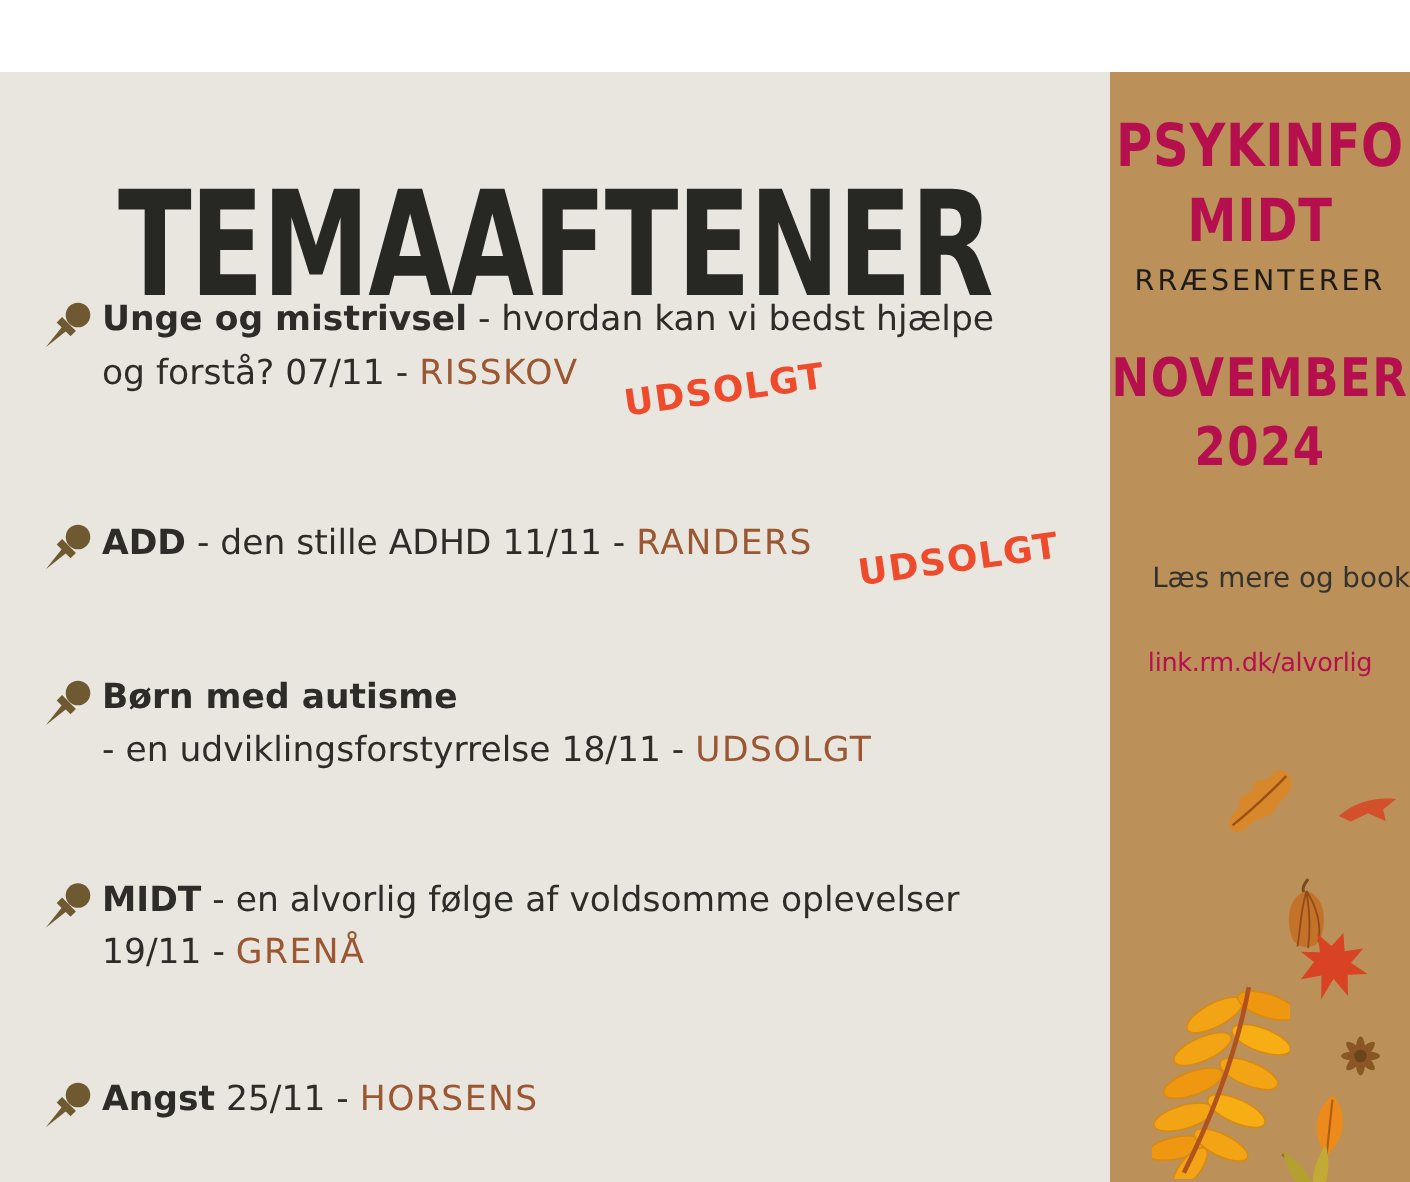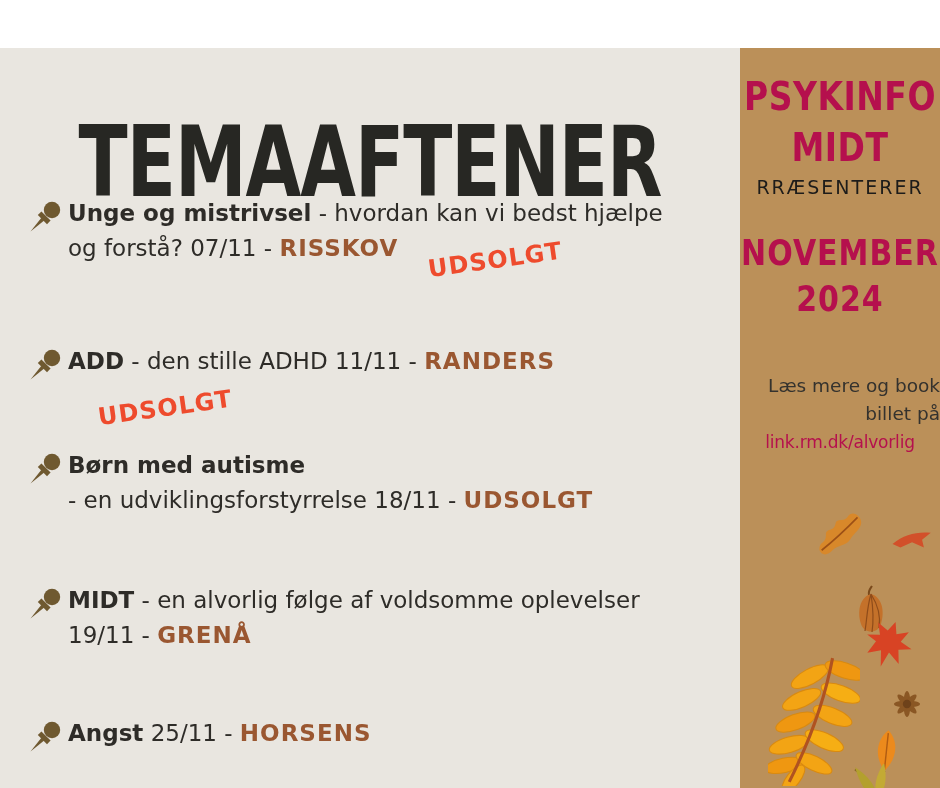--- a/index.html
+++ b/index.html
@@ -7,21 +7,21 @@
   .poster{position:relative;width:844px;height:788px;background:#e9e6e0;margin-top:48px;}
   .left{position:absolute;left:0;top:0;width:740px;height:788px;background:#e9e6e0;}
   .title{position:absolute;top:10px;left:0;width:740px;text-align:center;
     font-size:72px;font-weight:bold;color:#272723;letter-spacing:-1px;
     transform:scaleY(1.35);transform-origin:50% 0;white-space:nowrap;}
   .event{position:absolute;left:28px;display:flex;gap:4px;align-items:flex-start;}
   .pin{flex:0 0 auto;margin-top:2px;}
   .pin svg{width:36px;height:36px;display:block;}
   .etext{font-size:23px;line-height:35px;color:#2e2c28;max-width:640px;}
   .b{font-weight:bold;}
-  .loc{font-weight:bold;color:#9a5731;letter-spacing:1px;}
+  .loc{font-weight:normal;color:#9a5731;letter-spacing:1px;}
   .soldout{display:inline-block;font-weight:bold;color:#ee4b2d;font-size:24px;
     letter-spacing:1px;transform:rotate(-8deg) translateY(12px);margin-left:28px;}
   .sidebar{position:absolute;left:740px;top:0;width:200px;height:788px;
     background:#bb9059;overflow:hidden;}
   .brand{position:absolute;top:24px;left:0;width:200px;text-align:center;
     color:#b5104d;font-weight:bold;font-size:33px;line-height:42px;
     transform:scaleY(1.2);transform-origin:50% 0;letter-spacing:.5px;}
   .presents{position:absolute;top:128px;left:0;width:200px;text-align:center;
     color:#1d1c1a;font-size:19px;letter-spacing:2px;}
   .month{position:absolute;top:182px;left:0;width:200px;text-align:center;
@@ -126,21 +126,20 @@
       <div>PSYKINFO</div>
       <div>MIDT</div>
     </div>
     <div class="presents">RRÆSENTERER</div>
     <div class="month">
       <div>NOVEMBER</div>
       <div>2024</div>
     </div>
     <div class="book">
       <div>Læs mere og book</div>
-      <div>billet på</div>
     </div>
     <div class="link">link.rm.dk/alvorlig</div>
 
     <div class="leaf" style="left:72px;top:464px;transform:rotate(-16deg)">
       <svg width="58" height="46" viewBox="0 0 56 44">
         <path d="M4 30 C6 22 12 26 14 18 C16 11 22 18 26 10 C29 4 34 12 40 6 C46 2 52 10 50 16 C48 22 40 24 36 28 C30 34 22 30 16 34 C10 38 4 36 4 30 Z" fill="#d8882a"></path>
         <path d="M6 31 C18 26 34 18 48 10" stroke="#9c5016" stroke-width="1.6" fill="none"></path>
       </svg>
     </div>
     <div class="leaf" style="left:150px;top:478px;transform:rotate(10deg)">

